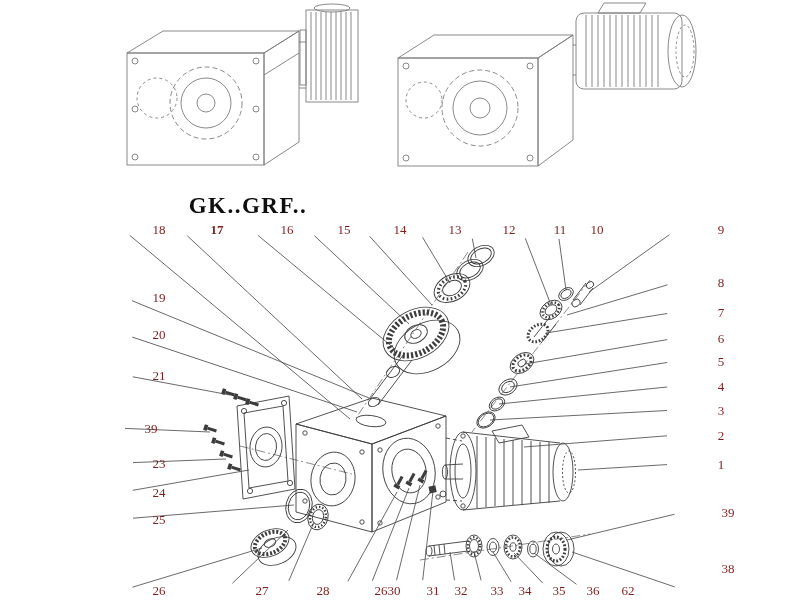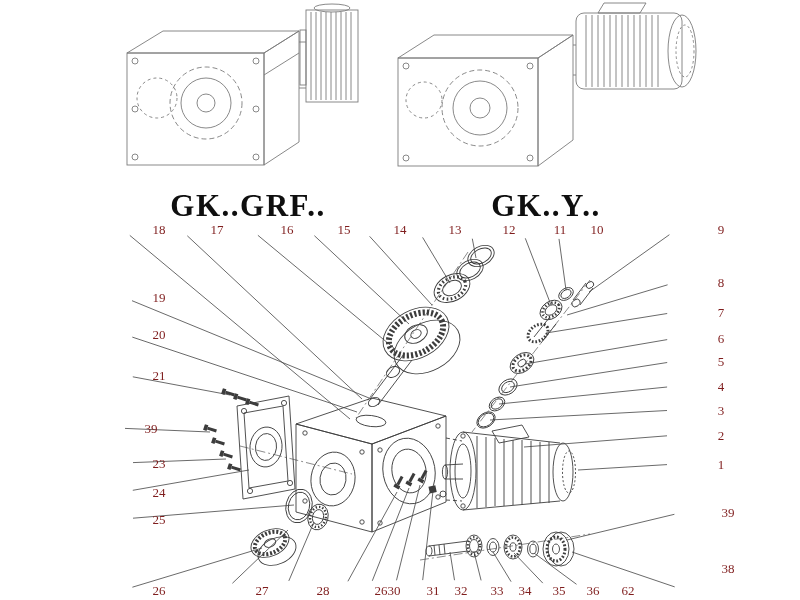--- a/index.html
+++ b/index.html
@@ -7,21 +7,21 @@
     position:relative;width:800px;height:600px;background:#ffffff;
     overflow:hidden;font-family:"Liberation Serif",serif;
   }
   #art,#leaders{position:absolute;left:0;top:0;}
   .callout{
     position:absolute;transform:translate(-50%,-50%);
     font-size:13px;color:#7f1d1d;line-height:1;user-select:none;margin-left:40px;
   }
   .title{
     position:absolute;transform:translate(-50%,-50%);
-    font-weight:bold;font-size:31px;letter-spacing:1.5px;color:#0f0f0f;
+    font-weight:bold;font-size:23px;letter-spacing:1.5px;color:#0f0f0f;
     white-space:nowrap;
   }
 </style>
 </head>
 <body>
 
 <div class="stage">
 
   <svg id="art" width="800" height="600" viewBox="0 0 800 600">
     <defs>
@@ -293,21 +293,21 @@
       <span class="callout" style="left: 681px; top: 312px;">7</span>
       <span class="callout" style="left: 681px; top: 282px;">8</span>
       <span class="callout" style="left: 681px; top: 229px;">9</span>
       <span class="callout" style="left: 557px; top: 229px;">10</span>
       <span class="callout" style="left: 520px; top: 229px;">11</span>
       <span class="callout" style="left: 469px; top: 229px;">12</span>
       <span class="callout" style="left: 415px; top: 229px;">13</span>
       <span class="callout" style="left: 360px; top: 229px;">14</span>
       <span class="callout" style="left: 304px; top: 229px;">15</span>
       <span class="callout" style="left: 247px; top: 229px;">16</span>
-      <span class="callout" style="left: 177px; top: 229px;">17</span>
+      <span class="callout" style="left: 177px; top: 229px; font-weight: bold;">17</span>
       <span class="callout" style="left: 119px; top: 229px;">18</span>
       <span class="callout" style="left: 119px; top: 297px;">19</span>
       <span class="callout" style="left: 119px; top: 334px;">20</span>
       <span class="callout" style="left: 119px; top: 375px;">21</span>
       <span class="callout" style="left: 111px; top: 428px;">39</span>
       <span class="callout" style="left: 119px; top: 463px;">23</span>
       <span class="callout" style="left: 119px; top: 492px;">24</span>
       <span class="callout" style="left: 119px; top: 519px;">25</span>
       <span class="callout" style="left: 119px; top: 590px;">26</span>
       <span class="callout" style="left: 222px; top: 590px;">27</span>
@@ -319,14 +319,13 @@
       <span class="callout" style="left: 457px; top: 590px;">33</span>
       <span class="callout" style="left: 485px; top: 590px;">34</span>
       <span class="callout" style="left: 519px; top: 590px;">35</span>
       <span class="callout" style="left: 553px; top: 590px;">36</span>
       <span class="callout" style="left: 588px; top: 590px;">62</span>
       <span class="callout" style="left: 688px; top: 568px;">38</span>
       <span class="callout" style="left: 688px; top: 512px;">39</span>
     </div>
 
   <div class="title" style="left:248px;top:206px">GK..GRF..</div>
-  <div class="title" style="left:546px;top:206px">GK..Y..</div>
 </div>
 
 </body></html>

